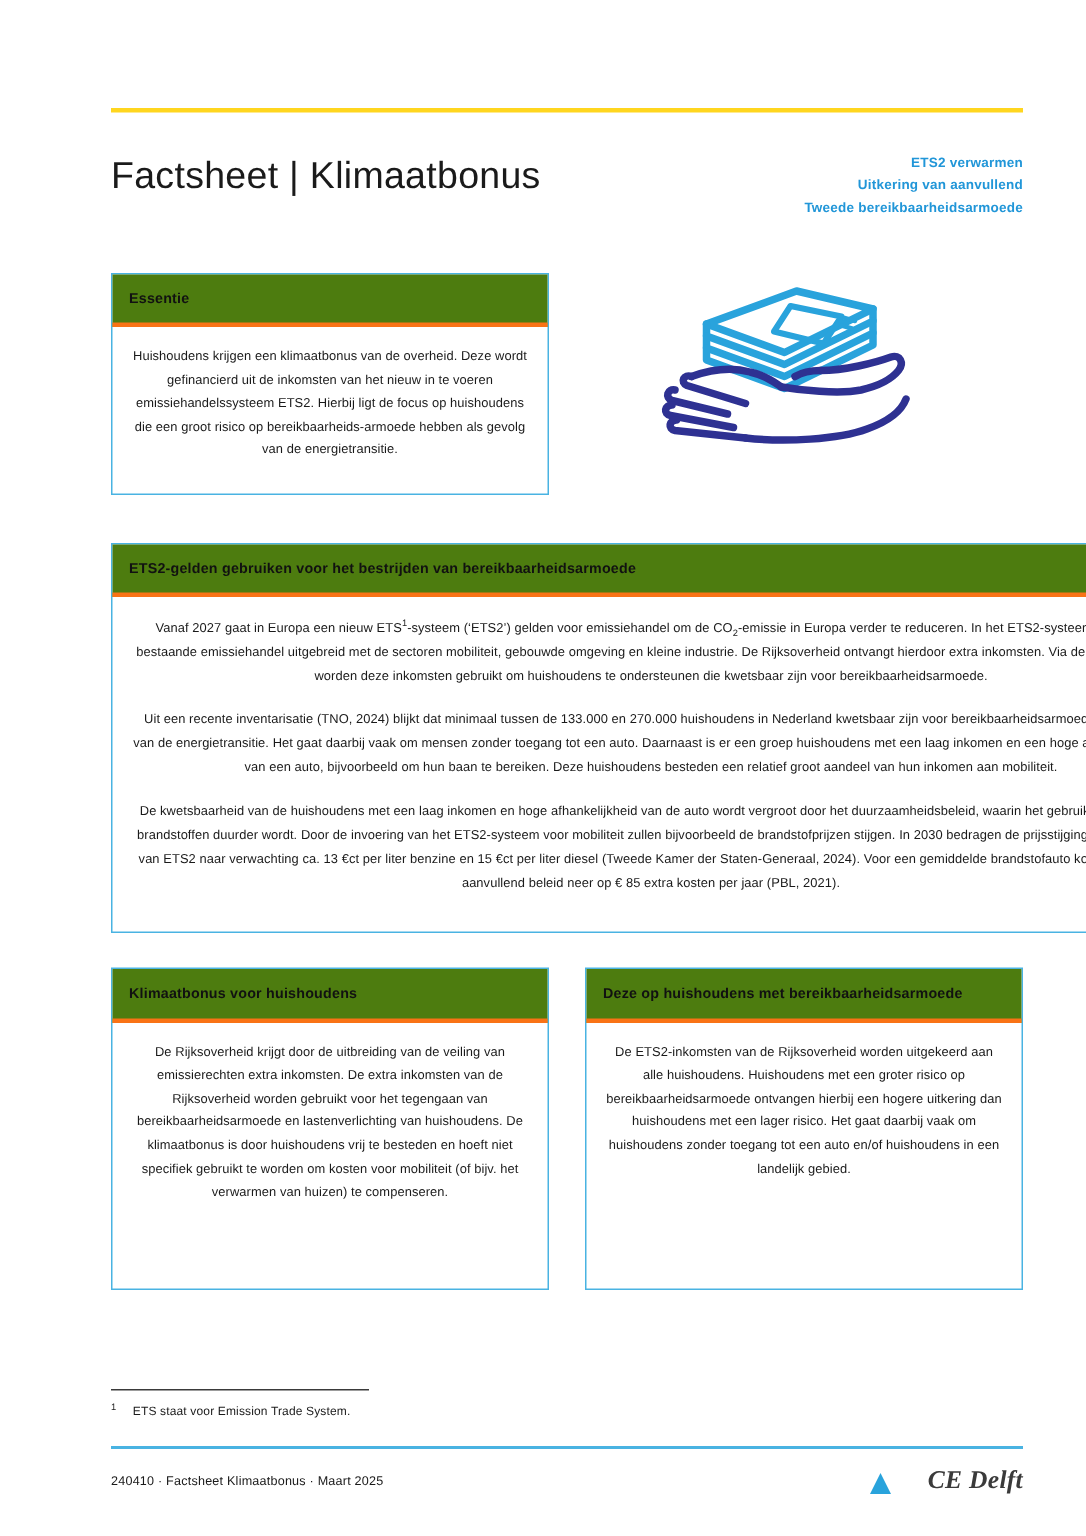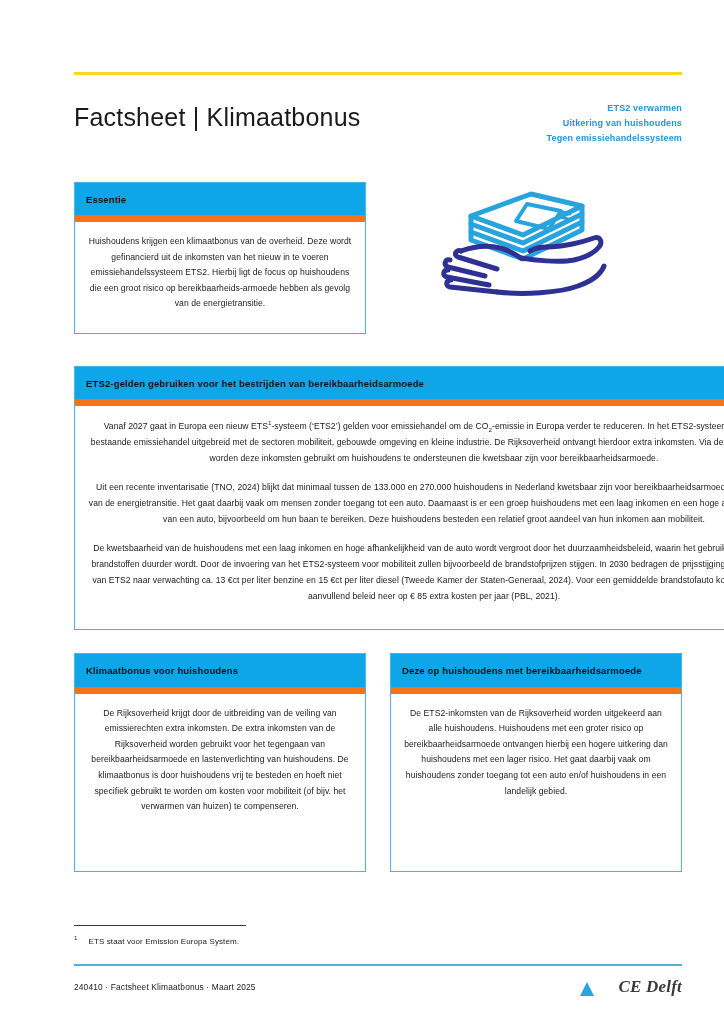--- a/index.html
+++ b/index.html
@@ -70,22 +70,22 @@
     margin-top: 36px;
     width: 608px;
   }
 
   .box {
     border: 1px solid #49B3E2;
     box-sizing: border-box;
     background: #ffffff;
   }
   .box-header {
-    background: #0ea5e9;
-    border-bottom: 7px solid #f97316;
+    background: #4d7c0f;
+    border-bottom: 3px solid #f97316;
     font-size: 9.5px;
     font-weight: bold;
     letter-spacing: 0.15px;
     color: #111;
     padding: 11px 11px 10px 11px;
     line-height: 1.2;
   }
   .box-body {
     padding: 12px 12px 13px 12px;
     font-size: 8.6px;
@@ -199,22 +199,22 @@
 <body>
 
 <div class="page">
 
   <div class="top-rule"></div>
 
   <div class="header">
     <h1 class="doc-title">Factsheet | Klimaatbonus</h1>
     <div class="header-meta">
       <div>ETS2 verwarmen</div>
-      <div>Uitkering van huishoudens</div>
-      <div>Tegen emissiehandelssysteem</div>
+      <div>Uitkering van aanvullend</div>
+      <div>Tweede bereikbaarheidsarmoede</div>
     </div>
   </div>
 
   <div class="essentie-row">
 
     <div class="box essentie-box">
       <div class="box-header">Essentie</div>
       <div class="box-body">
         <p>Huishoudens krijgen een klimaatbonus van de overheid. Deze wordt gefinancierd uit de inkomsten van het nieuw in te voeren emissiehandelssysteem ETS2. Hierbij ligt de focus op huishoudens die een groot risico op bereikbaarheids-armoede hebben als gevolg van de energietransitie.</p>
       </div>
@@ -272,21 +272,21 @@
     <div class="box col-box">
       <div class="box-header">Deze op huishoudens met bereikbaarheidsarmoede</div>
       <div class="box-body">
         <p>De ETS2-inkomsten van de Rijksoverheid worden uitgekeerd aan alle huishoudens. Huishoudens met een groter risico op bereikbaarheidsarmoede ontvangen hierbij een hogere uitkering dan huishoudens met een lager risico. Het gaat daarbij vaak om huishoudens zonder toegang tot een auto en/of huishoudens in een landelijk gebied.</p>
       </div>
     </div>
   </div>
 
   <div class="footnote-wrap">
     <div class="footnote-rule"></div>
-    <div class="footnote"><span class="fn-num">1</span><span>ETS staat voor Emission Europa System.</span></div>
+    <div class="footnote"><span class="fn-num">1</span><span>ETS staat voor Emission Trade System.</span></div>
   </div>
 
   <div class="footer-rule"></div>
 
   <div class="footer">
     <div class="footer-text">240410 · Factsheet Klimaatbonus · Maart 2025</div>
     <div class="logo">
       <svg width="50" height="30" viewBox="0 0 50 30">
         <path d="M22 15 A11 11 0 1 0 33 4 A11 11 0 0 1 33 26 A11 11 0 0 1 22 15 Z" fill="#9D9D9C"></path>
         <path d="M1 15 A11 11 0 1 1 12 26 A11 11 0 0 0 12 4 A11 11 0 0 0 1 15 Z" fill="#FFDD00"></path>

